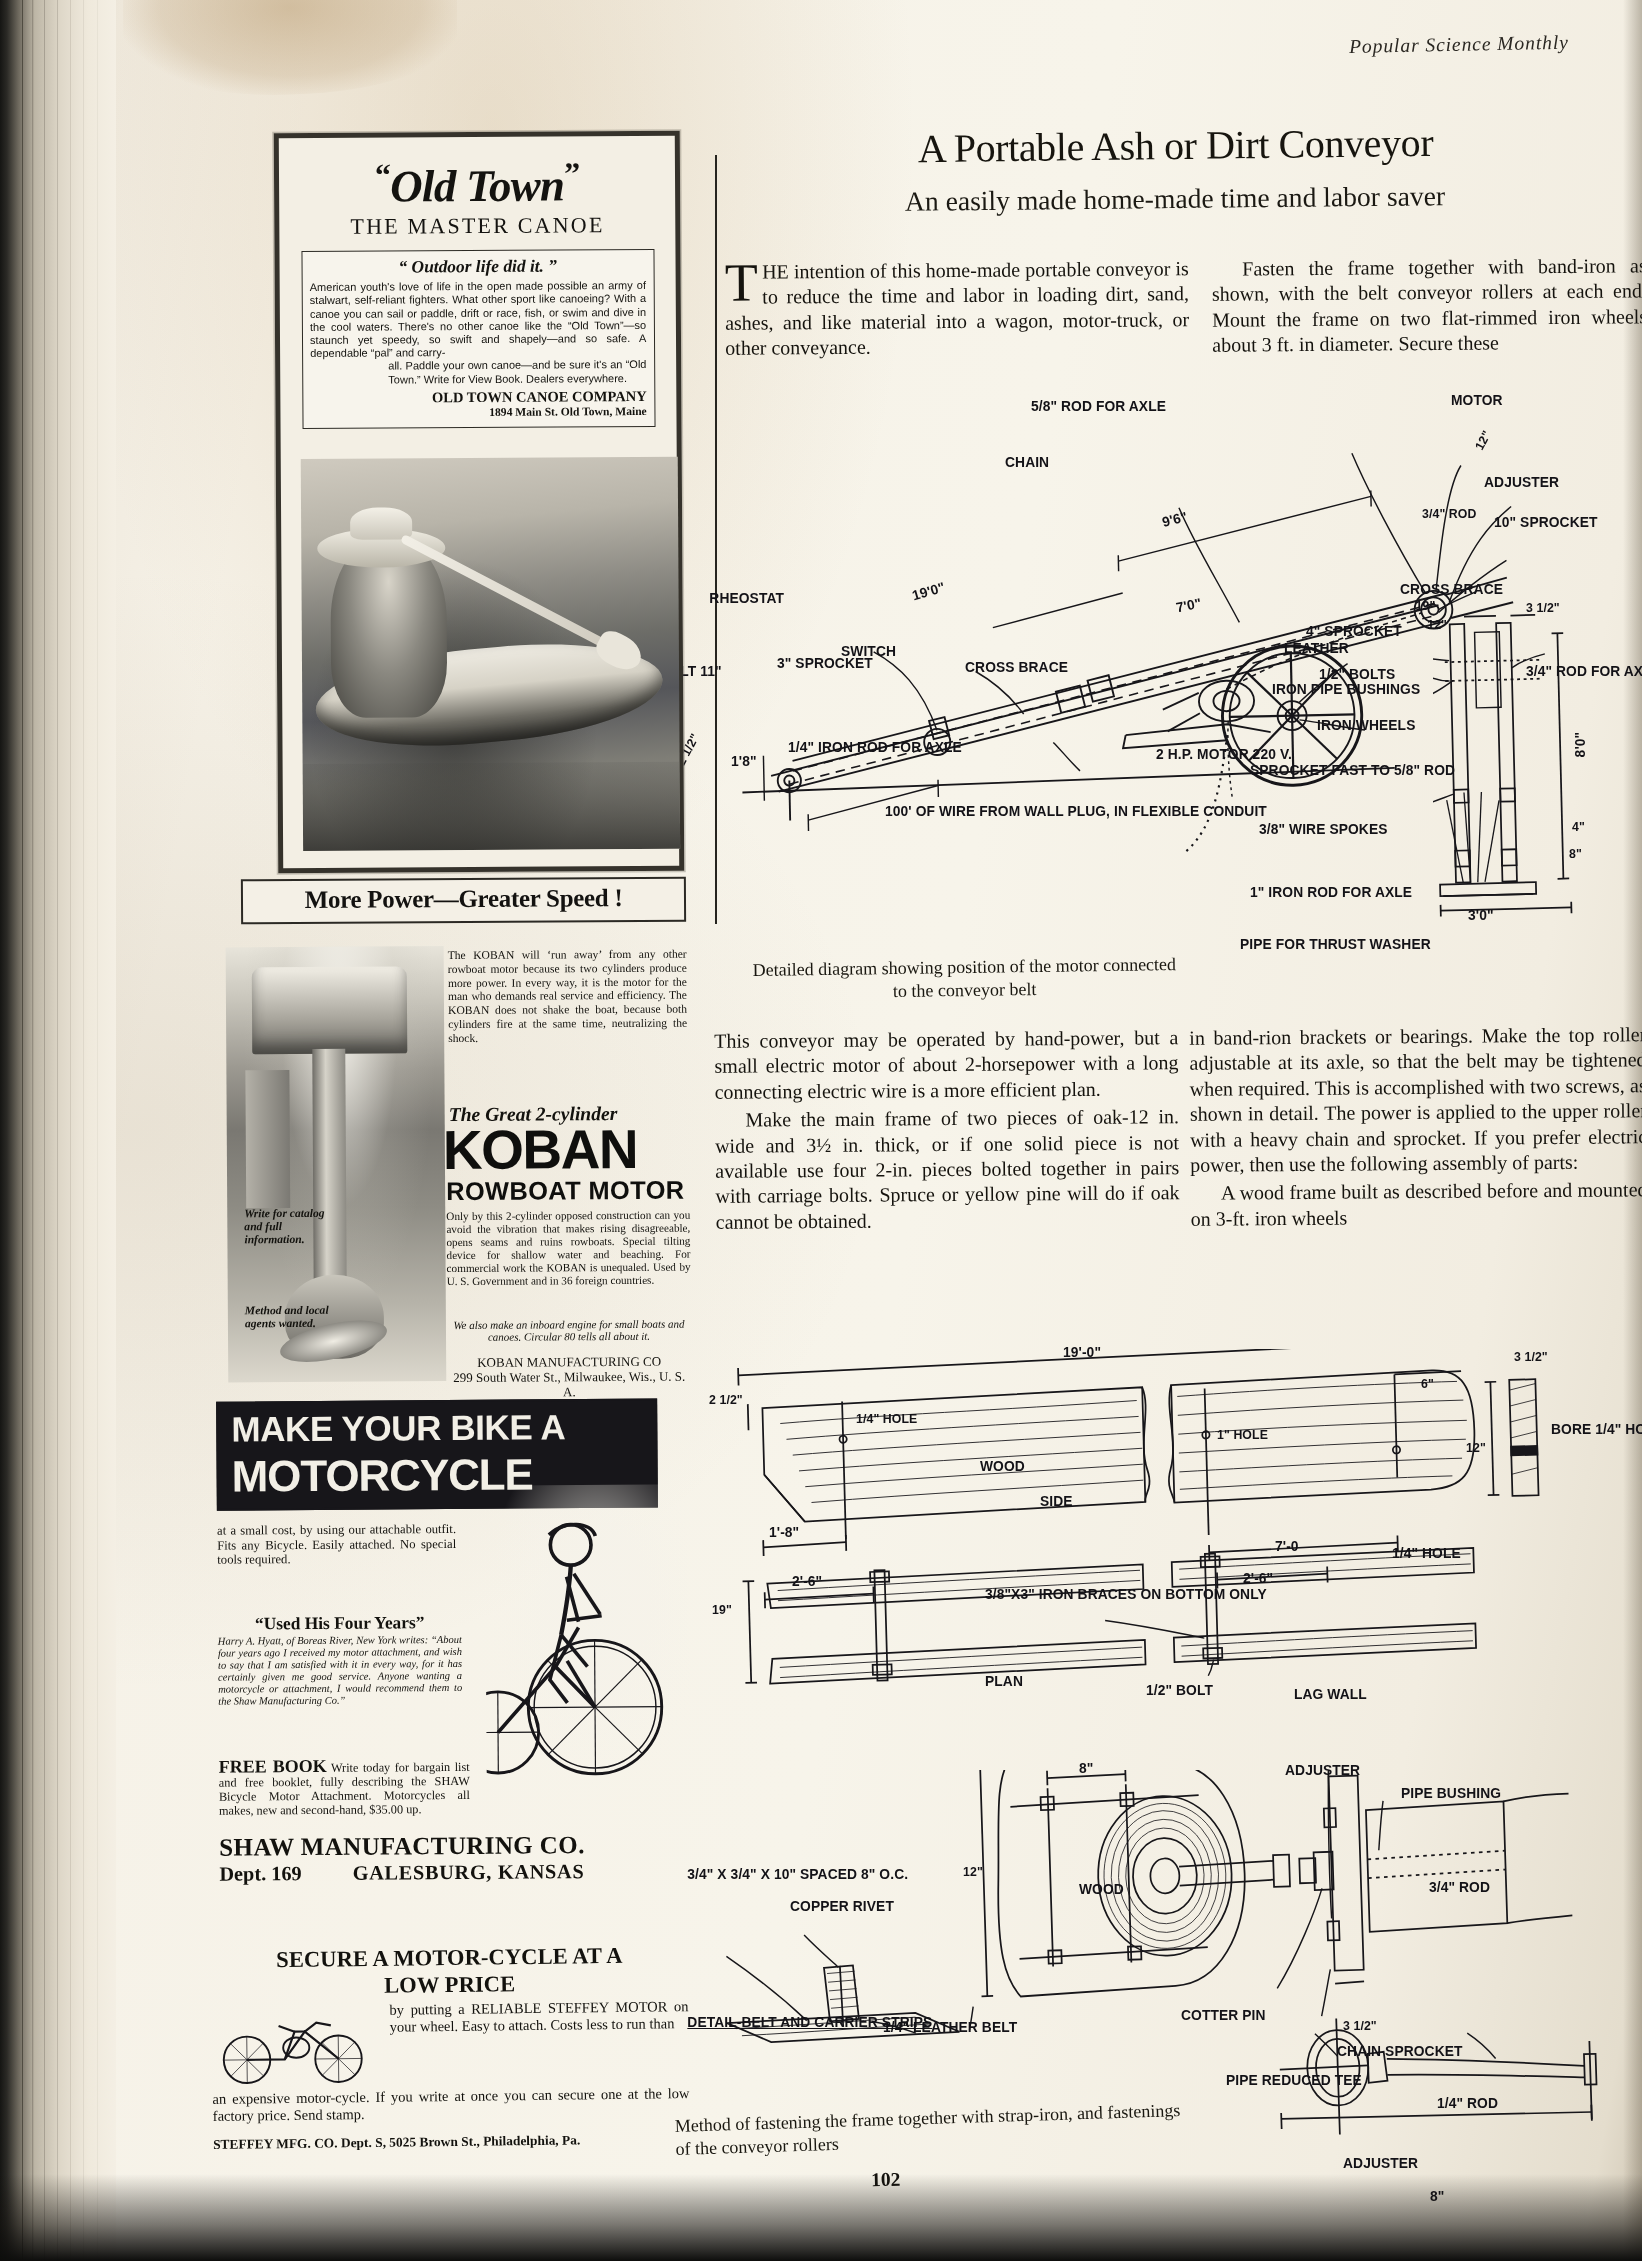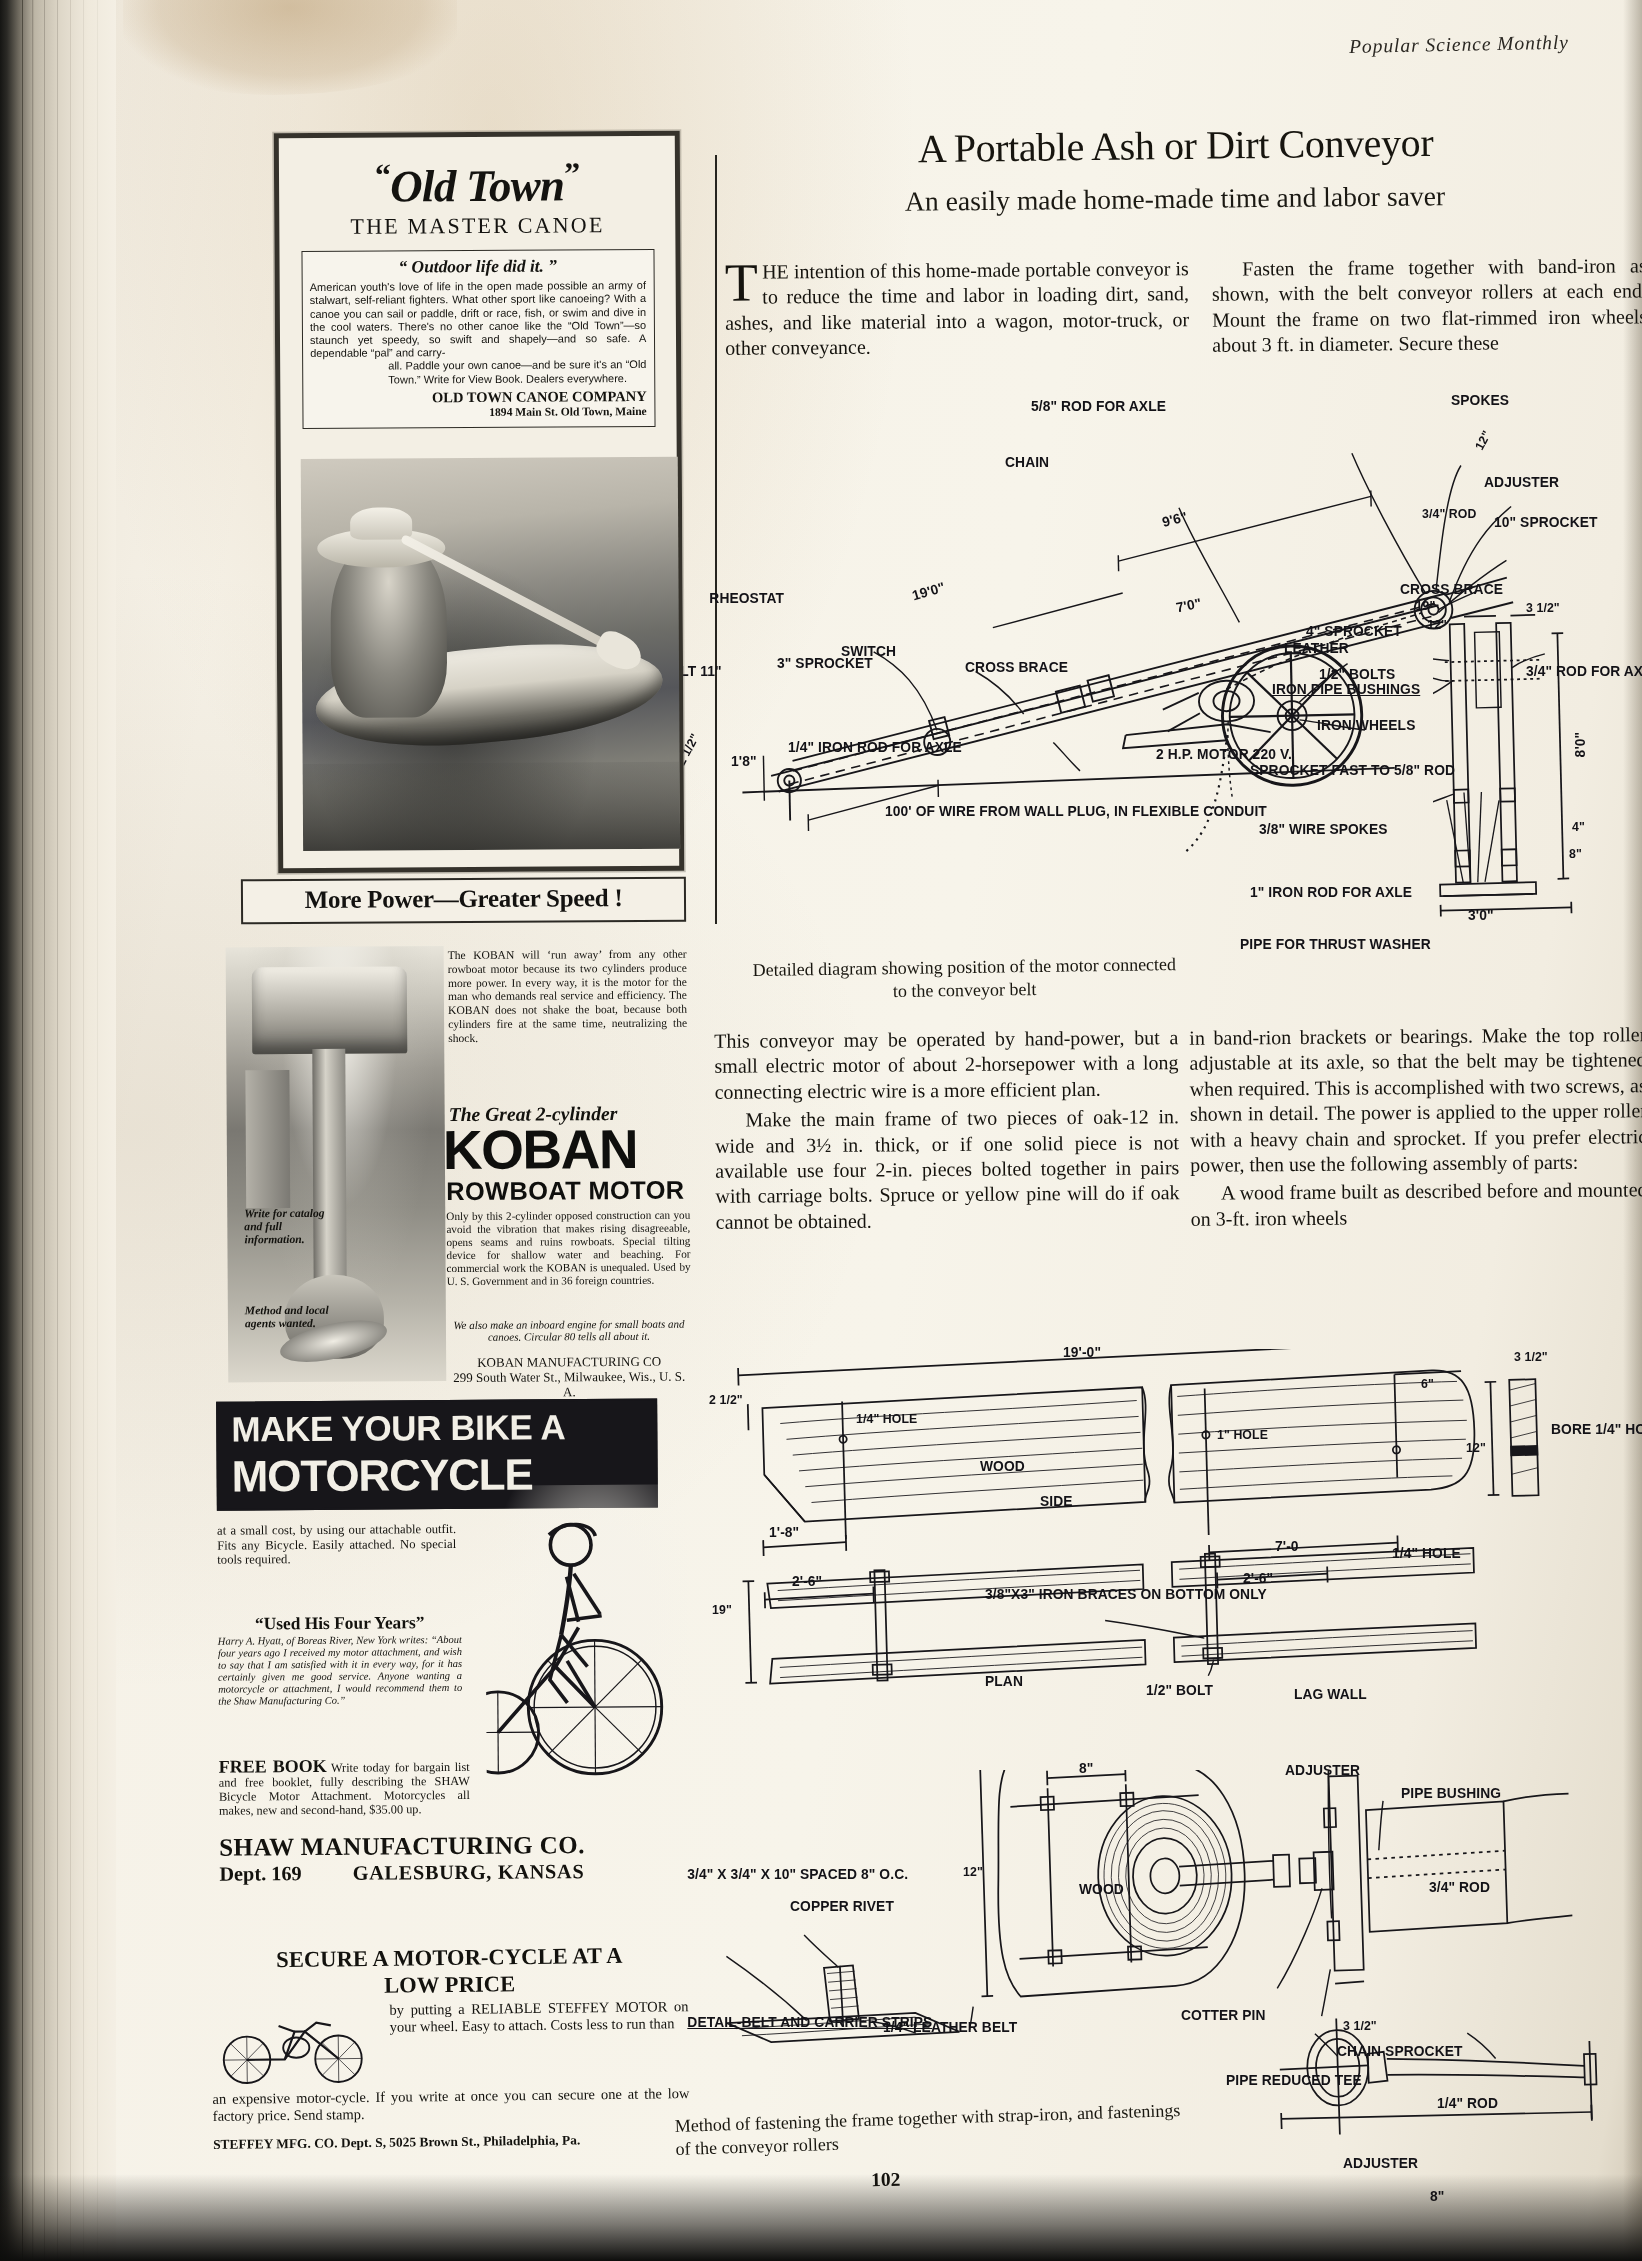--- a/index.html
+++ b/index.html
@@ -470,21 +470,21 @@
       </g>
     </svg>
 
     <div class="lbl" style="left:313px; top:-7.3px;">5/8" ROD FOR AXLE</div>
     <div class="lbl" style="left:287px; top:49px;">CHAIN</div>
     <div class="lbl" style="left:-8.7px; top:185px;">RHEOSTAT</div>
     <div class="lbl" style="left:123px; top:226px;margin-top:12px;">SWITCH</div>
     <div class="lbl" style="left:194px; top:178px; transform:rotate(-16deg);">19'0"</div>
     <div class="lbl" style="left:444px; top:106px; transform:rotate(-14deg);">9'6"</div>
     <div class="lbl" style="left:458px; top:192px; transform:rotate(-12deg);">7'0"</div>
-    <div class="lbl" style="left:733px; top:-13px;">SPOKES</div>
+    <div class="lbl" style="left:733px; top:-13px;">MOTOR</div>
     <div class="lbl sm" style="left:756px; top:27.6px; transform:rotate(-62deg);">12"</div>
     <div class="lbl" style="left:766px; top:69px;">ADJUSTER</div>
     <div class="lbl sm" style="left:704px; top:102px; text-align:center;">3/4" ROD</div>
     <div class="lbl" style="left:776px; top:109px;">10" SPROCKET</div>
     <div class="lbl" style="left:682px; top:176px;">CROSS BRACE</div>
     <div class="lbl" style="left:588px; top:218px;">4" SPROCKET</div>
     <div class="lbl" style="left:601px; top:261px;">1/2" BOLTS</div>
     <div class="lbl" style="left:599px; top:312px;">IRON WHEELS</div>
     <div class="lbl" style="left:438px; top:341px; line-height:16.7px;">2 H.P. MOTOR 220 V.</div>
     <div class="lbl" style="left:-57px; top:258px;">BELT 11"</div>
@@ -538,21 +538,21 @@
           <path d="M-56 268 C -20 272, 8 258, 28 252"></path>
           <path d="M-62 60 C -30 66, -10 96, 26 96"></path>
           <path d="M158 62 C 140 66, 124 72, 112 80"></path>
         </g>
       </g>
     </svg>
     <div class="lbl sm" style="left:-17.4px; top:-8.7px;">19"</div>
     <div class="lbl sm" style="left:-5.8px;  top:10.2px;">12"</div>
     <div class="lbl sm" style="left:93px; top:-7.3px;">3 1/2"</div>
     <div class="lbl" style="left:-149px; top:32px;">LEATHER</div>
-    <div class="lbl" style="left:-161px; top:73px; line-height:16.7px;text-decoration:underline;">IRON PIPE BUSHINGS</div>
+    <div class="lbl" style="left:-161px; top:73px; line-height:16.7px;">IRON PIPE BUSHINGS</div>
     <div class="lbl" style="left:93px; top:55px; line-height:16.7px;">3/4" ROD FOR AXLE</div>
     <div class="lbl" style="left:-183px; top:154px; line-height:16.7px;">SPROCKET FAST TO 5/8" ROD</div>
     <div class="lbl" style="left:135px; top:128px; transform:rotate(-90deg);">8'0"</div>
     <div class="lbl" style="left:-174px; top:213px; line-height:16.7px;">3/8" WIRE SPOKES</div>
     <div class="lbl" style="left:-183px; top:276px; line-height:16.7px;">1" IRON ROD FOR AXLE</div>
     <div class="lbl" style="left:-193px; top:328px; line-height:16.7px;">PIPE FOR THRUST WASHER</div>
     <div class="lbl sm" style="left:139px; top:212px;">4"</div>
     <div class="lbl sm" style="left:136px; top:239px;">8"</div>
     <div class="lbl" style="left:35px;  top:299px;">3'0"</div>
   </div>

